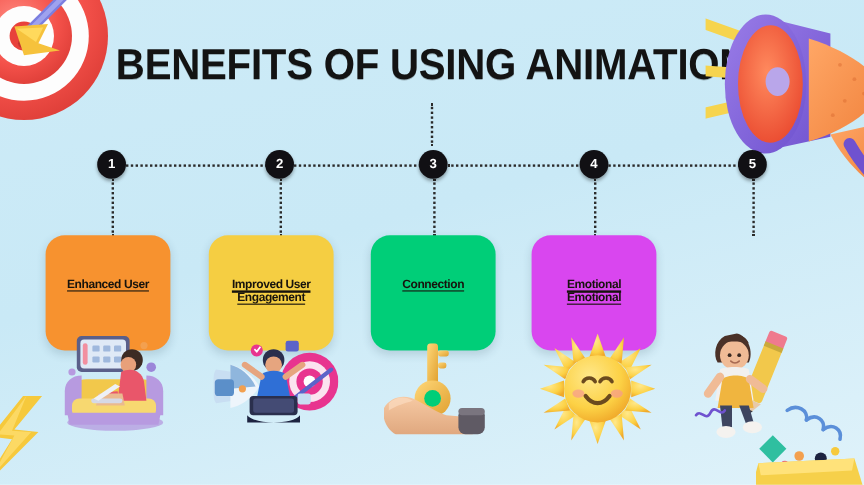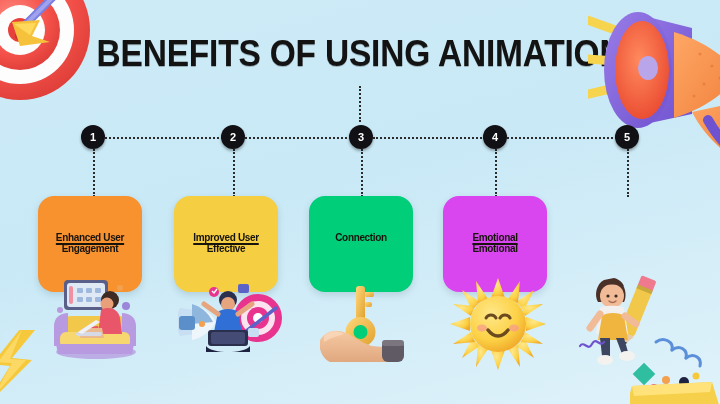--- a/index.html
+++ b/index.html
@@ -204,21 +204,20 @@
 
   <div class="drop" style="left:93px;"></div>
   <div class="drop" style="left:233px;"></div>
   <div class="drop" style="left:361px;"></div>
   <div class="drop" style="left:495px;"></div>
   <div class="drop" style="left:627px;"></div>
 
   <div class="card" style="left:38px; background:#F7922F;">
     <div class="card-label">
       <span>Enhanced User</span>
-      <span class="l2">Engagement</span>
     </div>
   </div>
   <div class="illo" style="left:46px; top:276px; width:96px; height:84px;">
     <svg width="96" height="84" viewBox="0 0 96 84">
       <ellipse cx="50" cy="76" rx="40" ry="7" fill="#b49adf" opacity="0.75"></ellipse>
 
       <rect x="18" y="4" width="44" height="30" rx="4" fill="#5a5f8a"></rect>
       <rect x="21" y="7" width="38" height="24" rx="3" fill="#dfe9f6"></rect>
       <g fill="#9fb8dd">
           <rect x="31" y="12" width="6" height="5" rx="1"></rect>
@@ -245,21 +244,21 @@
       <path d="M32 56 L50 44 L54 46 L36 58 Z" fill="#eef1f7"></path>
       <circle cx="14" cy="34" r="3" fill="#b79ae0"></circle>
       <circle cx="80" cy="30" r="4" fill="#9b86d9"></circle>
       <circle cx="74" cy="12" r="3" fill="#f3a04f"></circle>
     </svg>
   </div>
 
   <div class="card" style="left:174px; background:#F5CE42;">
     <div class="card-label">
       <span>Improved User</span>
-      <span class="l2">Effective</span>
+      <span class="l2">Engagement</span>
     </div>
   </div>
   <div class="illo" style="left:178px; top:280px; width:104px; height:82px;">
     <svg width="104" height="82" viewBox="0 0 104 82">
 
       <circle cx="80" cy="38" r="24" fill="#e8348f"></circle>
       <circle cx="80" cy="38" r="17" fill="#fbe3ef"></circle>
       <circle cx="80" cy="38" r="11" fill="#e8348f"></circle>
       <circle cx="80" cy="38" r="5" fill="#fff"></circle>
       <path d="M62 56 L98 28" stroke="#5b63c9" stroke-width="3.5" stroke-linecap="round"></path>

